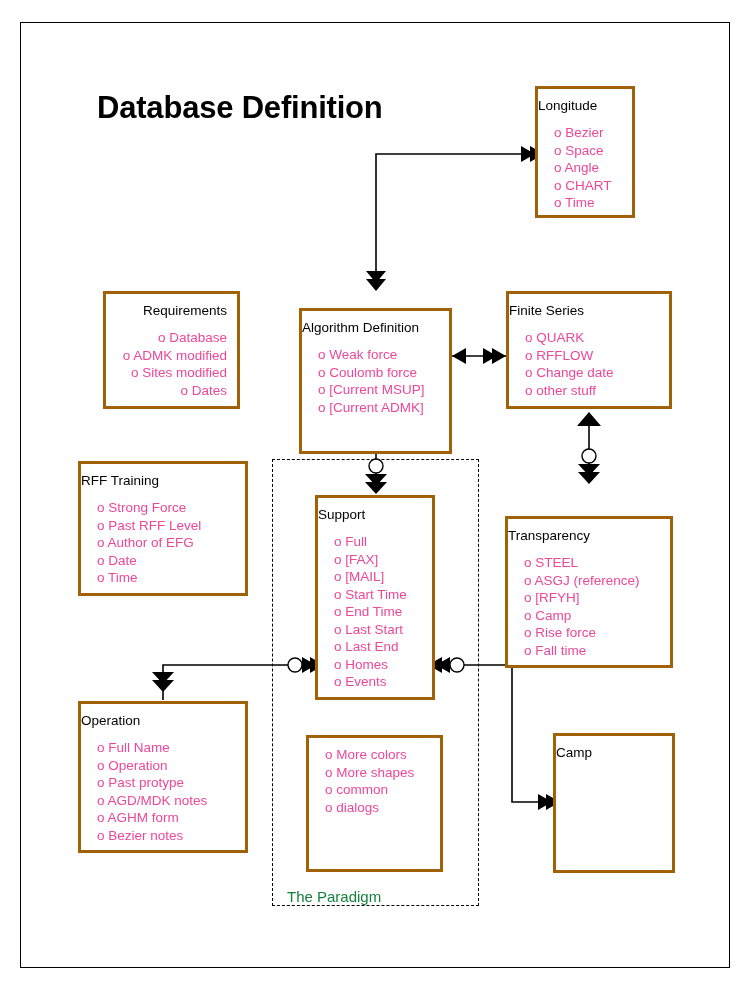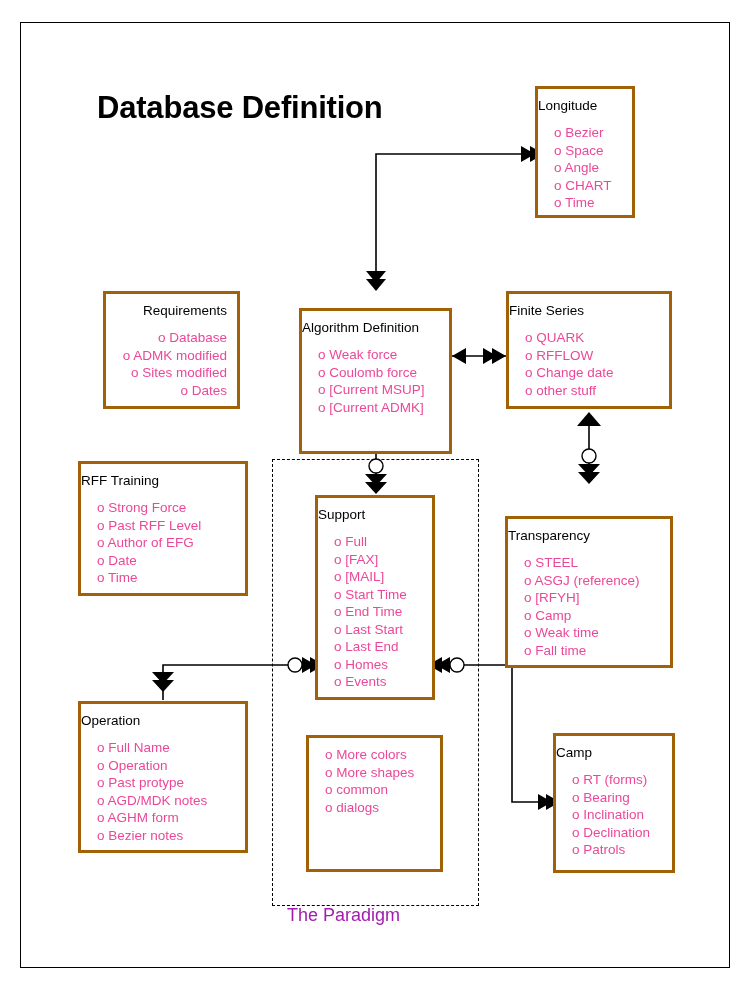--- a/index.html
+++ b/index.html
@@ -73,24 +73,23 @@
     width: 207px;
     height: 447px;
     border: 1px dashed #000000;
     box-sizing: border-box;
     background: transparent;
   }
   #paradigm-label {
     position: absolute;
     left: 287px;
     top: 888px;
-    font-size: 18px;
-    color: #a21caf;
+    font-size: 15px;
+    color: #15803d;
     white-space: nowrap;
-    margin-top: 17px;
   }
   svg#wires {
     position: absolute;
     left: 0;
     top: 0;
     width: 751px;
     height: 990px;
     pointer-events: none;
   }
   .wire {
@@ -242,21 +241,21 @@
     </ul>
   </div>
 
   <div class="node" style="left:505px; top:480px; width:168px; height:152px;margin-top:36px;">
     <div class="node-title">Transparency</div>
     <ul class="node-list">
       <li>STEEL</li>
       <li>ASGJ (reference)</li>
       <li>[RFYH]</li>
       <li>Camp</li>
-      <li>Weak time</li>
+      <li>Rise force</li>
       <li>Fall time</li>
     </ul>
   </div>
 
   <div class="node" style="left:78px; top:701px; width:170px; height:152px;">
     <div class="node-title">Operation</div>
     <ul class="node-list">
       <li>Full Name</li>
       <li>Operation</li>
       <li>Past protype</li>
@@ -270,22 +269,15 @@
     <ul class="node-list">
       <li>More colors</li>
       <li>More shapes</li>
       <li>common</li>
       <li>dialogs</li>
     </ul>
   </div>
 
   <div class="node" style="left:553px; top:733px; width:122px; height:140px;">
     <div class="node-title">Camp</div>
-    <ul class="node-list">
-      <li>RT (forms)</li>
-      <li>Bearing</li>
-      <li>Inclination</li>
-      <li>Declination</li>
-      <li>Patrols</li>
-    </ul>
   </div>
 
 </div>
 
 </body></html>

